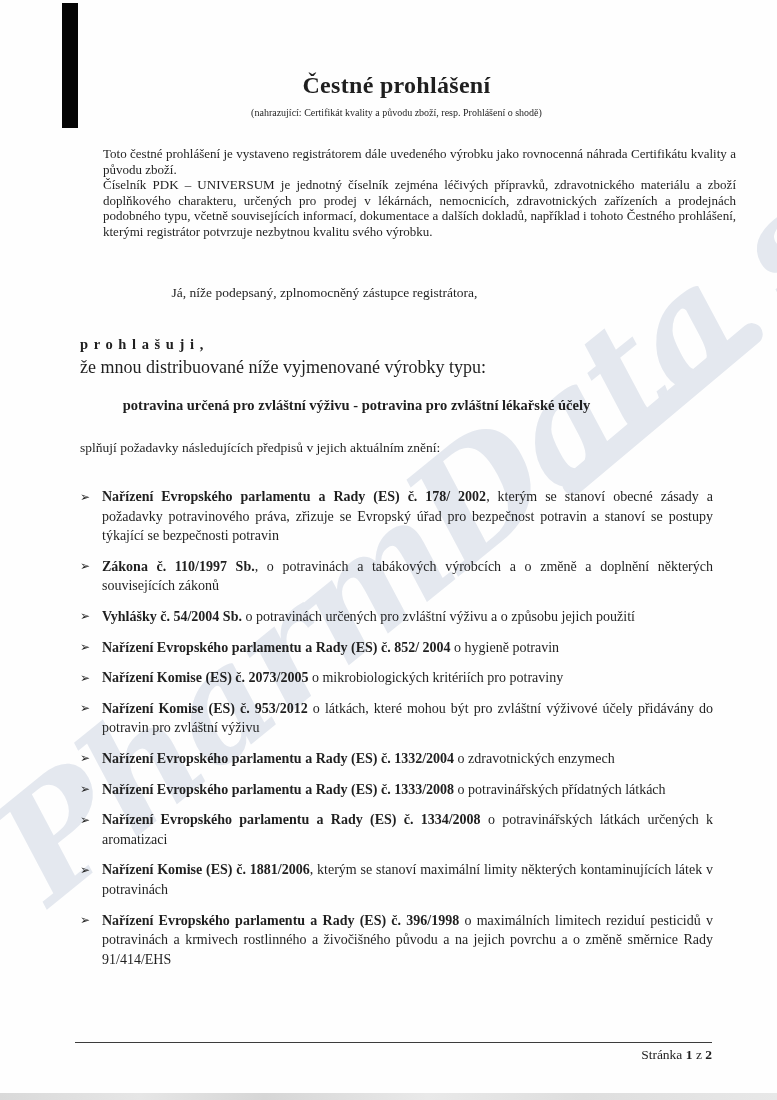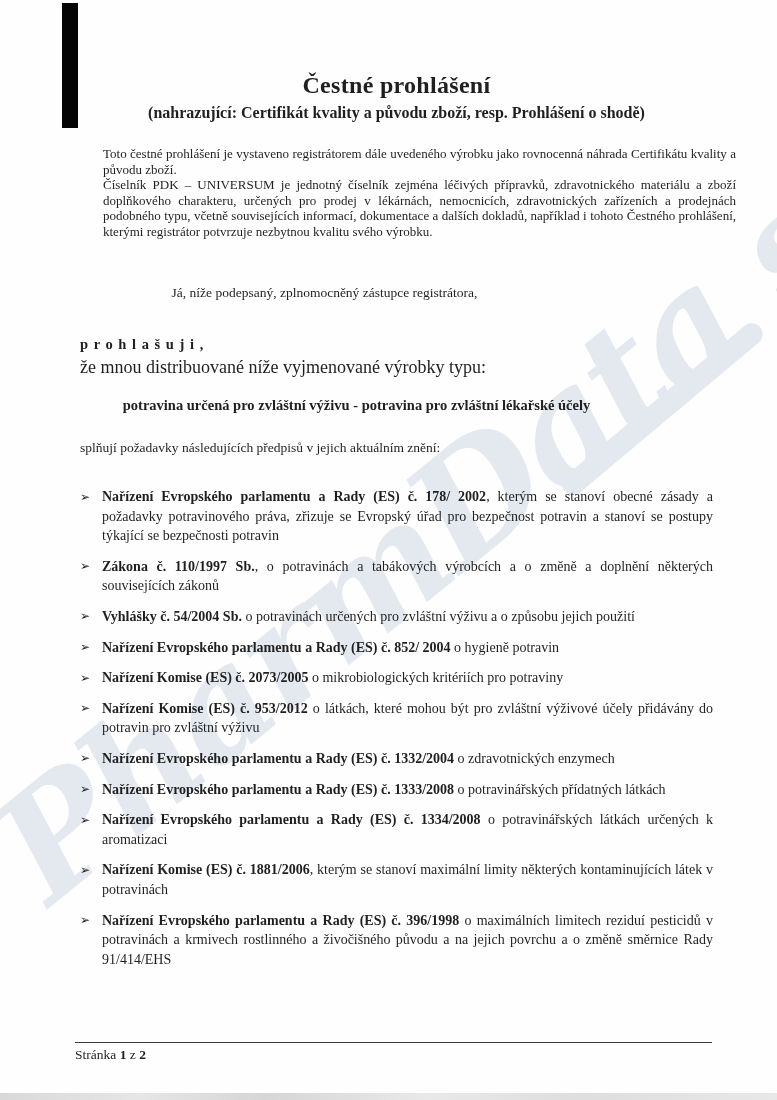--- a/index.html
+++ b/index.html
@@ -39,21 +39,21 @@
   }
   
   .content{position:absolute;left:80px;top:0;width:633px;z-index:3;}
   .doc-title{
     position:absolute;top:70px;left:0;width:100%;
     text-align:center;font-size:24px;font-weight:bold;line-height:30px;
     letter-spacing:.3px;
   }
   .doc-subtitle{
     position:absolute;top:103px;left:0;width:100%;
-    text-align:center;font-size:16px;font-weight:bold;line-height:19px;
+    text-align:center;font-size:10px;font-weight:normal;line-height:19px;
   }
   .intro{
     position:absolute;top:146px;left:0;width:100%;
     font-size:13px;line-height:15.6px;text-align:justify;margin-left:23px;
   }
   .intro p{margin:0;}
   .declarant{
     position:absolute;top:285px;left:0;width:100%;
     text-align:center;padding-right:144px;box-sizing:border-box;
     font-size:13.5px;
@@ -89,21 +89,21 @@
     font-family:"DejaVu Sans", sans-serif;
     font-size:12px;color:#1f1f1f;
   }
   .reg-bold{font-weight:bold;}
   .footer-line{
     position:absolute;left:75px;top:1042px;width:637px;
     border-top:1.5px solid #3c3c3c;z-index:3;
   }
   .footer-text{
     position:absolute;left:75px;top:1046px;width:637px;z-index:3;
-    text-align:left;font-size:13.5px;line-height:17px;
+    text-align:right;font-size:13.5px;line-height:17px;
   }
   .footer-text .b{font-weight:bold;}
   .footer-text span{white-space:pre;}
 </style>
 </head>
 <body>
 
 <div class="page">
 
   <div class="watermark">PharmData s.r.o.</div>

